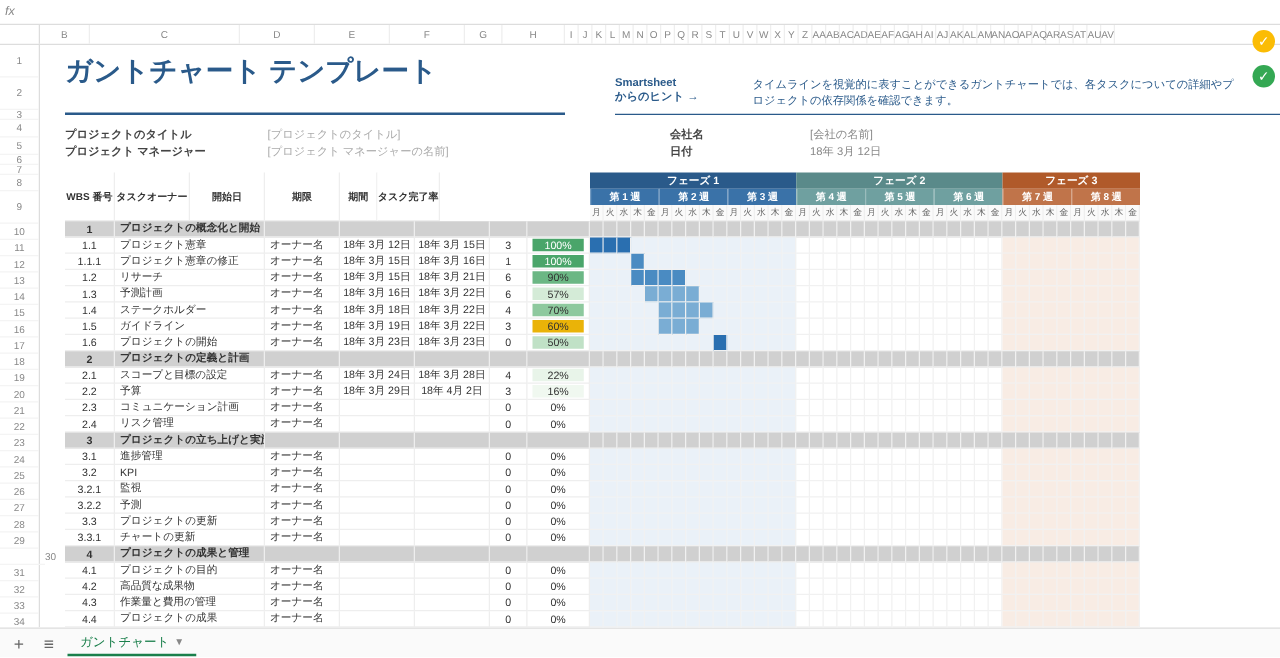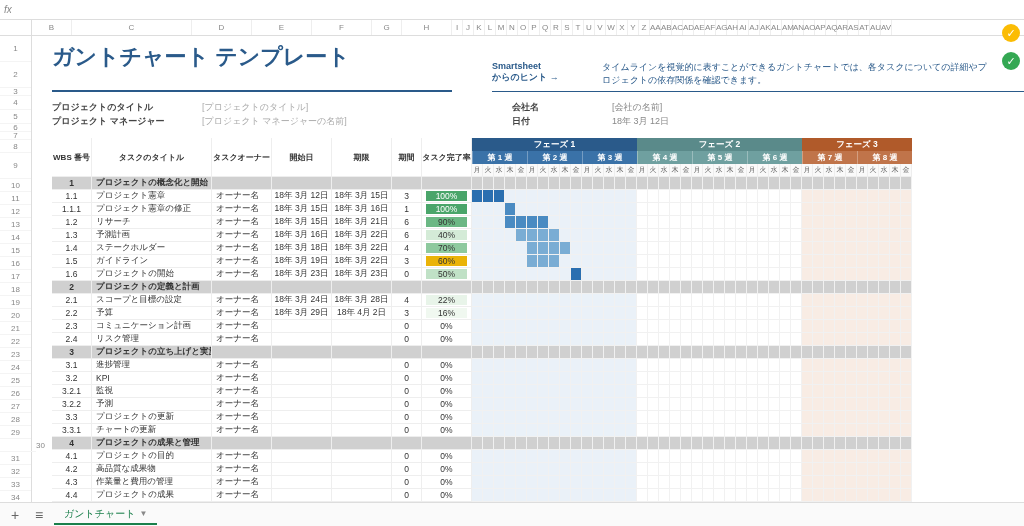--- a/index.html
+++ b/index.html
@@ -53,21 +53,21 @@
     border-bottom: 2px solid #2a5a8a;
     padding-bottom: 18px;
     width: 400px;
   }
   .hint-block { display: flex; gap: 20px; font-size: 9px; color: #2a5a8a; padding-right: 36px; border-bottom: 1px solid #2a5a8a; padding-bottom: 4px; flex: 1; }
   .hint-from { width: 90px; }
   .hint-text { flex: 1; }
   .arrow::after { content: " →"; }
 
   .meta-rows { padding: 4px 0 10px 20px; }
-  .meta-row { display: flex; gap: 20px; height: 14px; align-items: center; font-size: 9px; }
+  .meta-row { display: flex; gap: 32px; height: 14px; align-items: center; font-size: 9px; }
   .meta-label { width: 130px; color: #444; font-weight: 600; }
   .meta-ph { width: 230px; color: #aaa; }
   .meta-label2 { width: 80px; color: #444; font-weight: 600; margin-left: 60px; }
   .meta-val2 { color: #888; }
 
   
   .grid-wrap { display: flex; }
   .left-cols { flex-shrink: 0; }
   .gantt-cols { flex-shrink: 0; }
 
@@ -255,21 +255,20 @@
             <div class="meta-ph">[プロジェクト マネージャーの名前]</div>
             <div class="meta-label2">日付</div>
             <div class="meta-val2">18年 3月 12日</div>
           </div>
         </div>
 
         <div class="grid-wrap" id="grid-host" style="padding-left:20px; position:relative;">
             <div class="left-cols">
               <div style="display: flex;">
                 <div class="left-cell left-head c-wbs" style="height: 39px;">WBS 番号</div>
-                <div class="left-cell left-head c-title" style="height: 39px;">タスクのタイトル</div>
                 <div class="left-cell left-head c-owner" style="height: 39px;">タスクオーナー</div>
                 <div class="left-cell left-head c-start" style="height: 39px;">開始日</div>
                 <div class="left-cell left-head c-end" style="height: 39px;">期限</div>
                 <div class="left-cell left-head c-dur" style="height: 39px;">期間</div>
                 <div class="left-cell left-head c-pct" style="height: 39px;">タスク完了率</div>
               </div>
               <div class="data-row section-row">
                 <div class="left-cell c-wbs">1</div>
                 <div class="left-cell c-title" style="font-weight: 700;">プロジェクトの概念化と開始</div>
                 <div class="left-cell c-owner"></div>
@@ -312,21 +311,21 @@
                 </div>
               </div>
               <div class="data-row">
                 <div class="left-cell c-wbs">1.3</div>
                 <div class="left-cell c-title">予測計画</div>
                 <div class="left-cell c-owner">オーナー名</div>
                 <div class="left-cell c-start">18年 3月 16日</div>
                 <div class="left-cell c-end">18年 3月 22日</div>
                 <div class="left-cell c-dur">6</div>
                 <div class="left-cell c-pct">
-                  <div class="pct pct-40">40%</div>
+                  <div class="pct pct-40">57%</div>
                 </div>
               </div>
               <div class="data-row">
                 <div class="left-cell c-wbs">1.4</div>
                 <div class="left-cell c-title">ステークホルダー</div>
                 <div class="left-cell c-owner">オーナー名</div>
                 <div class="left-cell c-start">18年 3月 18日</div>
                 <div class="left-cell c-end">18年 3月 22日</div>
                 <div class="left-cell c-dur">4</div>
                 <div class="left-cell c-pct">

